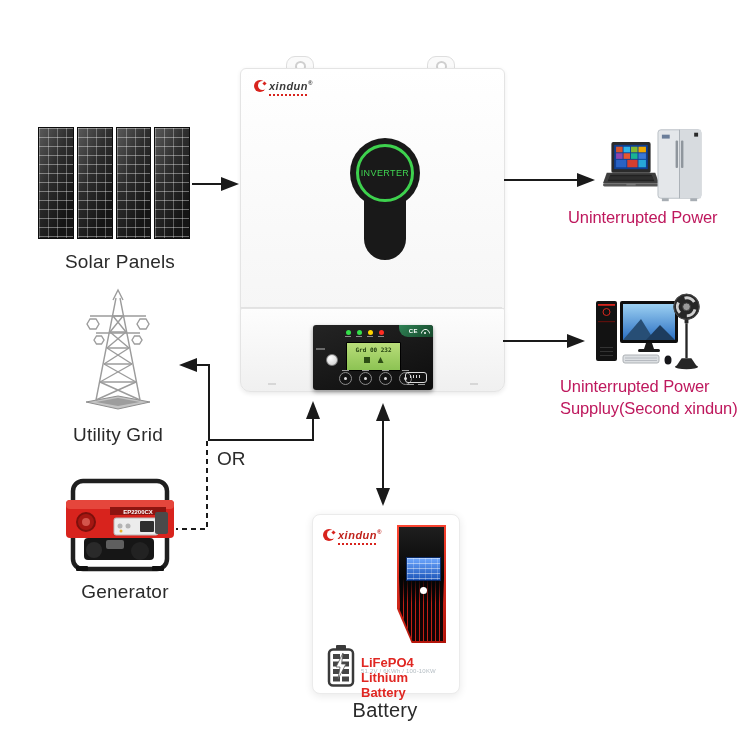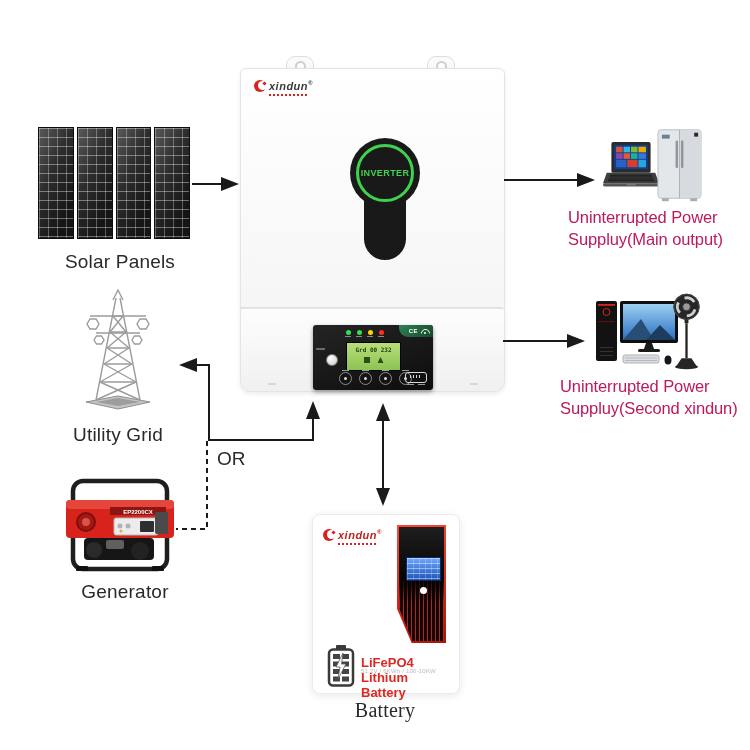--- a/index.html
+++ b/index.html
@@ -27,21 +27,21 @@
        background:#fff;border:2px solid #cfcfcf;}
   .inv-body{background:linear-gradient(180deg,#ffffff,#f6f6f6);border:1px solid #e4e4e4;
        border-radius:6px 6px 2px 2px;box-shadow:0 1px 4px rgba(0,0,0,.07);z-index:2;}
   .inv-lower{background:linear-gradient(180deg,#fdfdfd,#f0f0f0);border:1px solid #e4e4e4;
        border-radius:2px 2px 10px 10px;box-shadow:0 2px 4px rgba(0,0,0,.08);z-index:2;}
   .keyhole-circle{position:absolute;border-radius:50%;background:#191919;z-index:3;
        display:flex;align-items:center;justify-content:center;}
   .keyhole-stem{position:absolute;background:#191919;border-radius:0 0 21px 21px;z-index:3;}
   .inv-ring{width:52px;height:52px;border:3px solid #3ed24e;border-radius:50%;
        display:flex;align-items:center;justify-content:center;}
-  .inv-ring span{font-size:9px;font-weight:bold;color:#40d452;letter-spacing:.4px;}
+  .inv-ring span{font-size:9px;font-weight:normal;color:#40d452;letter-spacing:.4px;}
   .divider{position:absolute;height:1px;background:#e2e2e2;z-index:3;}
   .screw{position:absolute;width:8px;height:2px;background:#d7d7d7;z-index:3;}
 
   
   .brand{position:absolute;z-index:4;display:flex;align-items:flex-start;gap:3px;}
   .crescent{width:12px;height:12px;position:relative;display:inline-block;flex:0 0 auto;}
   .crescent::before{content:"";position:absolute;inset:0;border-radius:50%;background:#d8231d;}
   .crescent::after{content:"";position:absolute;left:3.5px;top:.5px;width:9px;height:9px;border-radius:50%;background:#fff;}
   .crescent .star{position:absolute;right:0;top:2px;width:3px;height:3px;background:#d8231d;
        transform:rotate(45deg);z-index:1;}
@@ -297,21 +297,20 @@
     <line x1="23" y1="3" x2="23" y2="73" stroke="#aab0b6"></line>
     <rect x="19" y="14" width="2.5" height="28" rx="1" fill="#8f969d"></rect>
     <rect x="24.5" y="14" width="2.5" height="28" rx="1" fill="#8f969d"></rect>
     <rect x="5" y="8" width="8" height="4" fill="#6b7e9a"></rect>
     <rect x="38" y="6" width="4" height="4" fill="#2a2a2a"></rect>
     <rect x="5" y="73" width="7" height="3" fill="#a7adb3"></rect>
     <rect x="34" y="73" width="7" height="3" fill="#a7adb3"></rect>
   </svg>
   <div class="out-text" style="left:568px;top:207px;width:180px;">
     <div>Uninterrupted Power</div>
-    <div>Suppluy(Main output)</div>
   </div>
 
   <svg class="dev-svg" style="left:596px;top:297px;" width="84" height="72" viewBox="0 0 84 72">
     <defs>
       <linearGradient id="scr" x1="0" y1="0" x2="0" y2="1">
         <stop offset="0" stop-color="#9cd0f2"></stop>
         <stop offset="1" stop-color="#2a6fc2"></stop>
       </linearGradient>
     </defs>
     <rect x="0" y="4" width="21" height="60" rx="2" fill="#121212"></rect>
@@ -376,15 +375,15 @@
         <rect x="15" y="16.5" width="7" height="5" fill="#444444"></rect>
       <rect x="6" y="24" width="7" height="5" fill="#444444"></rect>
         <rect x="15" y="24" width="7" height="5" fill="#444444"></rect>
       <rect x="6" y="31.5" width="7" height="5" fill="#444444"></rect>
         <rect x="15" y="31.5" width="7" height="5" fill="#444444"></rect>
       <polygon points="16,8 9,22 13,22 11,34 19,19 14.5,19" fill="#ffffff" stroke="#555555" stroke-width="0.8"></polygon>
     </svg>
     <div class="bat-product">LiFePO4 Lithium Battery</div>
     <div class="bat-specs">51.2V / 6KWh / 100-10KW</div>
   </div>
-  <div class="node-label" style="left:312px;top:699px;width:146px;font-size:20px;font-family:Liberation Serif, serif;">Battery</div>
+  <div class="node-label" style="left:312px;top:699px;width:146px;font-size:20px;">Battery</div>
 
 </div>
 
 </body></html>

